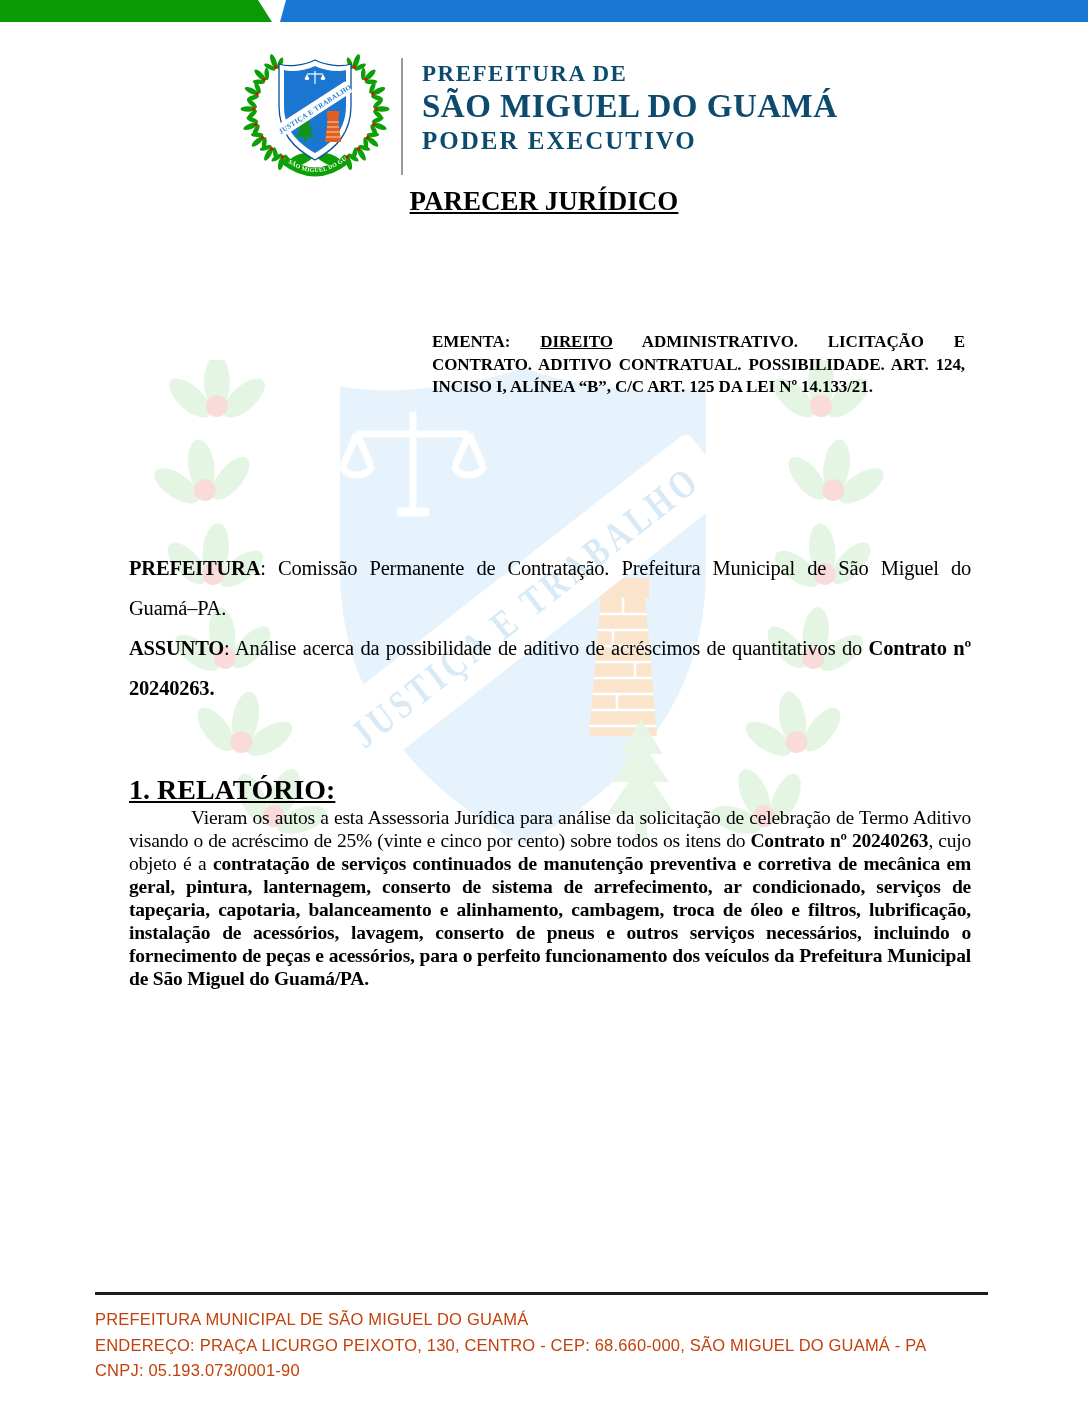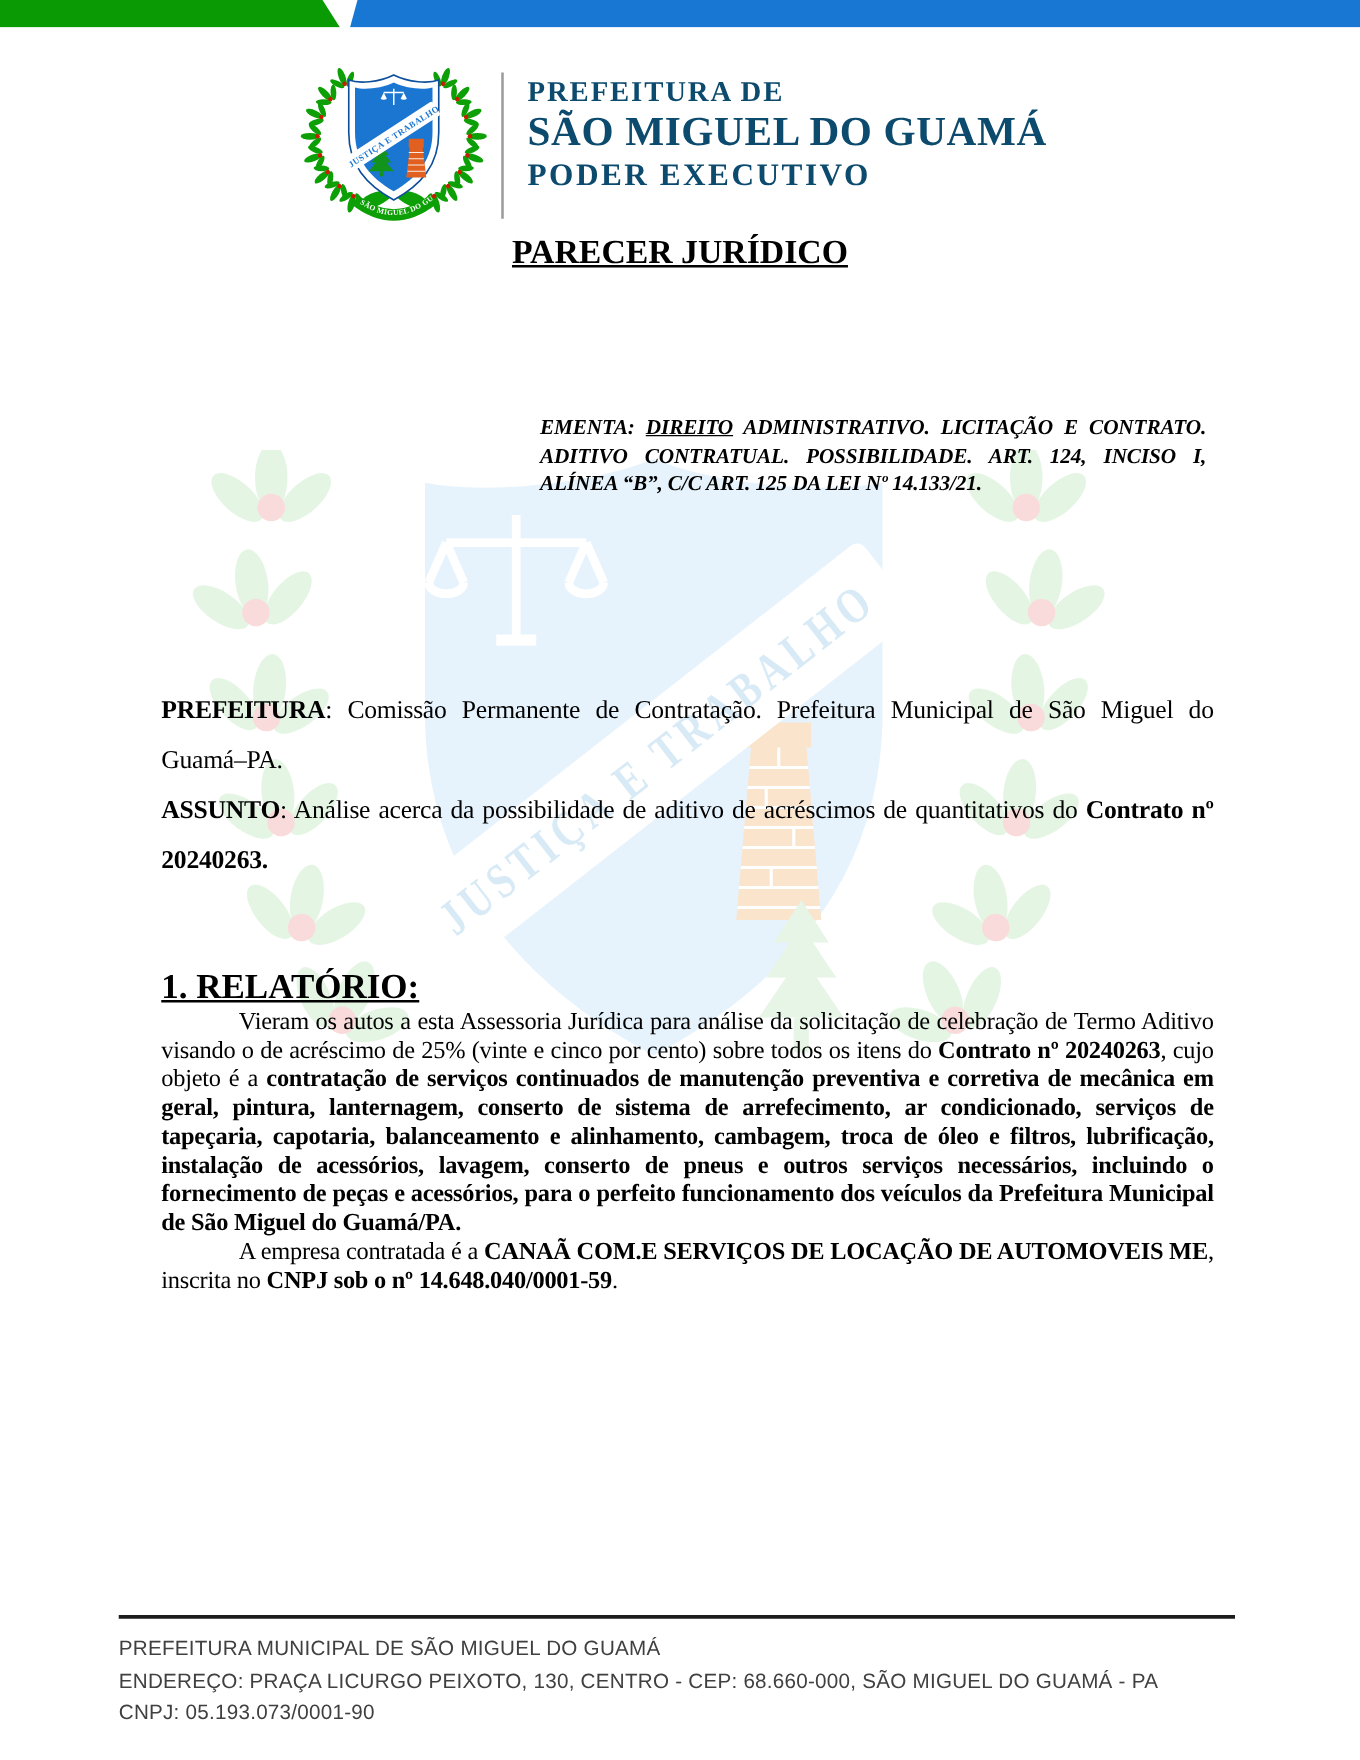--- a/index.html
+++ b/index.html
@@ -17,41 +17,41 @@
   .hdr-divider{position:absolute;left:401px;top:58px;width:1.5px;height:117px;background:#9a9a9a;z-index:1;}
   .org{position:absolute;left:422px;top:60px;z-index:1;color:#0c4a6e;}
   .org .l1{font-size:23px;font-weight:bold;letter-spacing:1.5px;line-height:27px;}
   .org .l2{font-size:33px;font-weight:bold;letter-spacing:0.5px;line-height:38px;}
   .org .l3{font-size:25px;font-weight:bold;letter-spacing:2px;line-height:31px;}
   .doc-title{position:absolute;top:186px;left:0;width:100%;text-align:center;
     font-size:27px;font-weight:bold;z-index:1;}
   .doc-title span{text-decoration:underline;}
   
   .ementa{position:absolute;left:432px;top:331px;width:533px;z-index:1;
-    font-weight:bold;font-size:17px;line-height:22.5px;text-align:justify;letter-spacing:-0.1px;font-style:italic;}
+    font-weight:bold;font-size:17px;line-height:22.5px;text-align:justify;letter-spacing:-0.1px;}
   .u{text-decoration:underline;}
   
   .parties{position:absolute;left:129px;top:548px;width:842px;z-index:1;
     font-size:20.5px;line-height:40px;text-align:justify;letter-spacing:-0.2px;}
   .parties p{margin:0;}
   b,.b{font-weight:bold;}
   
   .section-heading{position:absolute;left:129px;top:774px;z-index:1;
     font-size:28px;font-weight:bold;text-decoration:underline;}
   .body-text{position:absolute;left:129px;top:806px;width:842px;z-index:1;}
   .body-text p{margin:0;text-align:justify;text-indent:62px;
     font-size:19.5px;line-height:23px;letter-spacing:-0.2px;}
   
   .watermark{position:absolute;left:133px;top:360px;width:772px;height:497px;
     opacity:0.5;z-index:0;pointer-events:none;}
   
   .footer{position:absolute;left:95px;top:1292px;width:893px;z-index:1;
     border-top:3px solid #1c1c1c;padding-top:12px;
     font-family:"Liberation Sans", sans-serif;font-size:16.5px;line-height:25.5px;
-    color:#404040;letter-spacing:0.2px;}
+    color:#c2410c;letter-spacing:0.2px;}
   
   .leaf{fill:#0d9f06;} .berry{fill:#c81e00;}
   .wleaf{fill:#cbeccb;} .wberry{fill:#f6b9b9;}
 </style>
 </head>
 <body>
 
 <div class="page">
 
   <div class="bar-green"></div>
@@ -206,21 +206,20 @@
 
   <div class="parties">
     <p><b>PREFEITURA</b><span>: Comissão Permanente de Contratação. Prefeitura Municipal de São Miguel do Guamá–PA.</span></p>
     <p><b>ASSUNTO</b><span>: Análise acerca da possibilidade de aditivo de acréscimos de quantitativos do </span><b>Contrato nº 20240263.</b></p>
   </div>
 
   <div class="section-heading">1. RELATÓRIO:</div>
 
   <div class="body-text">
     <p><span>Vieram os autos a esta Assessoria Jurídica para análise da solicitação de celebração de Termo Aditivo visando o de acréscimo de 25% (vinte e cinco por cento) sobre todos os itens do </span><b>Contrato nº 20240263</b><span>, cujo objeto é a </span><b>contratação de serviços continuados de manutenção preventiva e corretiva de mecânica em geral, pintura, lanternagem, conserto de sistema de arrefecimento, ar condicionado, serviços de tapeçaria, capotaria, balanceamento e alinhamento, cambagem, troca de óleo e filtros, lubrificação, instalação de acessórios, lavagem, conserto de pneus e outros serviços necessários, incluindo o fornecimento de peças e acessórios, para o perfeito funcionamento dos veículos da Prefeitura Municipal de São Miguel do Guamá/PA.</b></p>
-    <p><span>A empresa contratada é a </span><b>CANAÃ COM.E SERVIÇOS DE LOCAÇÃO DE AUTOMOVEIS ME</b><span>, inscrita no </span><b>CNPJ sob o nº 14.648.040/0001-59</b><span>.</span></p>
   </div>
 
   <div class="footer">
     <div>PREFEITURA MUNICIPAL DE SÃO MIGUEL DO GUAMÁ</div>
     <div>ENDEREÇO: PRAÇA LICURGO PEIXOTO, 130, CENTRO - CEP: 68.660-000, SÃO MIGUEL DO GUAMÁ - PA</div>
     <div>CNPJ: 05.193.073/0001-90</div>
   </div>
 
 </div>
 

